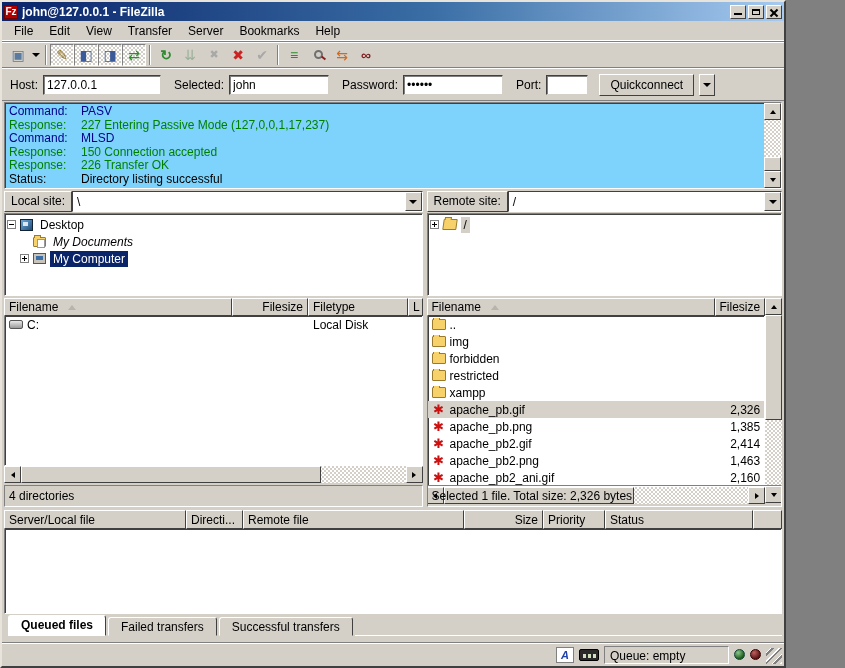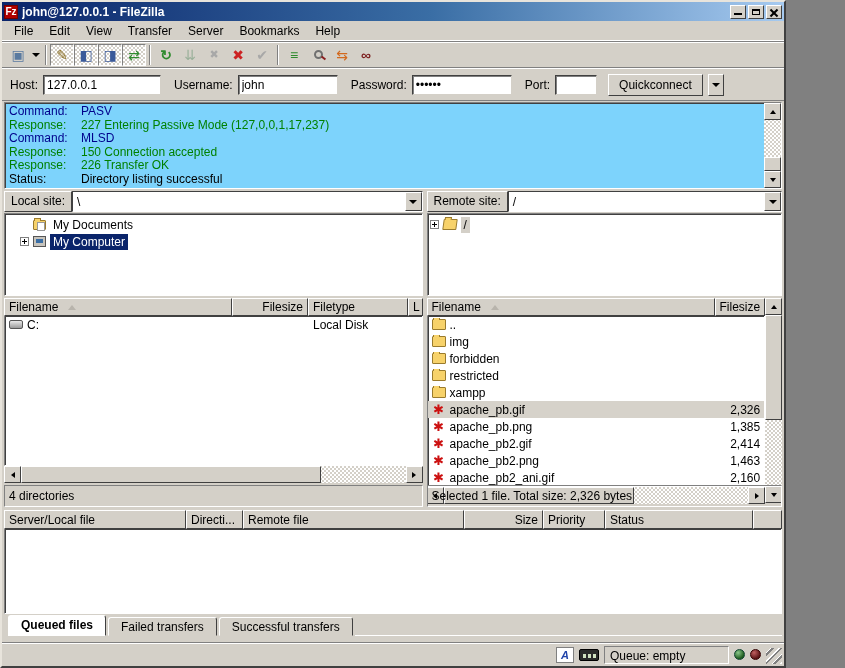--- a/index.html
+++ b/index.html
@@ -64,21 +64,21 @@
   .site-row { height:21px; display:flex; align-items:stretch; margin-bottom:1px; }
   .site-label { background:#d4d0c8; border:1px solid; border-color:#fff #404040 #404040 #fff; padding:2px 6px; font-size:12px; flex:0 0 auto; }
   .site-combo { flex:1; background:#fff; border:1px solid; border-color:#404040 #fff #fff #404040; display:flex; align-items:center; }
   .site-value { flex:1; padding:0 4px; font-size:12px; }
   .combo-btn { width:17px; height:100%; background:#d4d0c8; border:1px solid; border-color:#fff #404040 #404040 #fff; display:flex; align-items:center; justify-content:center; }
   .tree-box { height:83px; background:#fff; border:1px solid; border-color:#808080 #fff #fff #808080; box-shadow:1px 1px 0 #404040 inset; padding:2px; overflow:hidden; margin-bottom:2px; }
   .tree-row { display:flex; align-items:center; height:17px; white-space:nowrap; }
   .expander { width:9px; height:9px; border:1px solid #808080; background:#fff; position:relative; margin-right:4px; flex:0 0 auto; }
   .expander::before { content:""; position:absolute; left:1px; right:1px; top:3px; height:1px; background:#000; }
   .expander.plus::after { content:""; position:absolute; top:1px; bottom:1px; left:3px; width:1px; background:#000; }
-  .tree-indent1 { margin-left:13px; } .tree-indent1b { margin-left:26px; }
+  .tree-indent1 { margin-left:13px; } .tree-indent1b { margin-left:26px;font-style:italic; }
   .tree-label { padding:1px 3px; font-size:12px; }
   .tree-label.sel-active { background:#0a246a; color:#fff; }
   .tree-label.sel-inactive { background:#d4d0c8; }
 
   
   .i-desktop { width:13px; height:12px; background:linear-gradient(135deg,#6fa8dc,#1f4e79); border:1px solid #123; margin-right:4px; flex:0 0 auto; position:relative; }
   .i-desktop::after { content:""; position:absolute; left:2px; top:2px; width:5px; height:4px; background:#fff; opacity:.8; }
   .i-mydocs { width:13px; height:10px; background:#f7d26a; border:1px solid #9a7b2d; border-radius:1px; margin-right:4px; flex:0 0 auto; position:relative; }
   .i-mydocs::before { content:""; position:absolute; top:-3px; left:0; width:5px; height:2px; background:#f7d26a; border:1px solid #9a7b2d; border-bottom:none; }
   .i-mydocs::after { content:""; position:absolute; left:3px; top:1px; width:6px; height:7px; background:#fff; border:1px solid #999; }
@@ -204,21 +204,21 @@
         <span style="color:#d2691e;">⇆</span>
       </div>
     <div class="tb-btn">
         <span style="color:#7a1a1a;font-weight:bold;">∞</span>
       </div>
   </div>
 
   <div class="quickbar">
     <span class="qc-label">Host:</span>
     <input class="field" style="width: 118px;" value="127.0.0.1">
-    <span class="qc-label" style="margin-left:8px;">Username:</span>
+    <span class="qc-label" style="margin-left:8px;">Selected:</span>
     <input class="field" style="width: 100px;" value="john">
     <span class="qc-label" style="margin-left:8px;">Password:</span>
     <input class="field" style="width: 100px;" value="••••••">
     <span class="qc-label" style="margin-left:8px;">Port:</span>
     <input class="field" style="width: 42px;" value="">
     <button class="qc-btn" style="margin-left:6px;">Quickconnect</button>
     <div class="qc-btn-drop">
         <div class="arrow-down"></div>
       </div>
   </div>
@@ -268,20 +268,25 @@
       <div class="site-row">
         <div class="site-label">Local site:</div>
         <div class="site-combo">
           <div class="site-value">\</div>
           <div class="combo-btn">
               <div class="arrow-down"></div>
             </div>
         </div>
       </div>
       <div class="tree-box">
+        <div class="tree-row">
+          <div class="expander"></div>
+          <div class="i-desktop"></div>
+          <span class="tree-label">Desktop</span>
+        </div>
         <div class="tree-row tree-indent1b">
           <div class="i-mydocs"></div>
           <span class="tree-label">My Documents</span>
         </div>
         <div class="tree-row tree-indent1">
           <div class="expander plus"></div>
           <div class="i-mycomp"></div>
           <span class="tree-label sel-active">My Computer</span>
         </div>
       </div>

